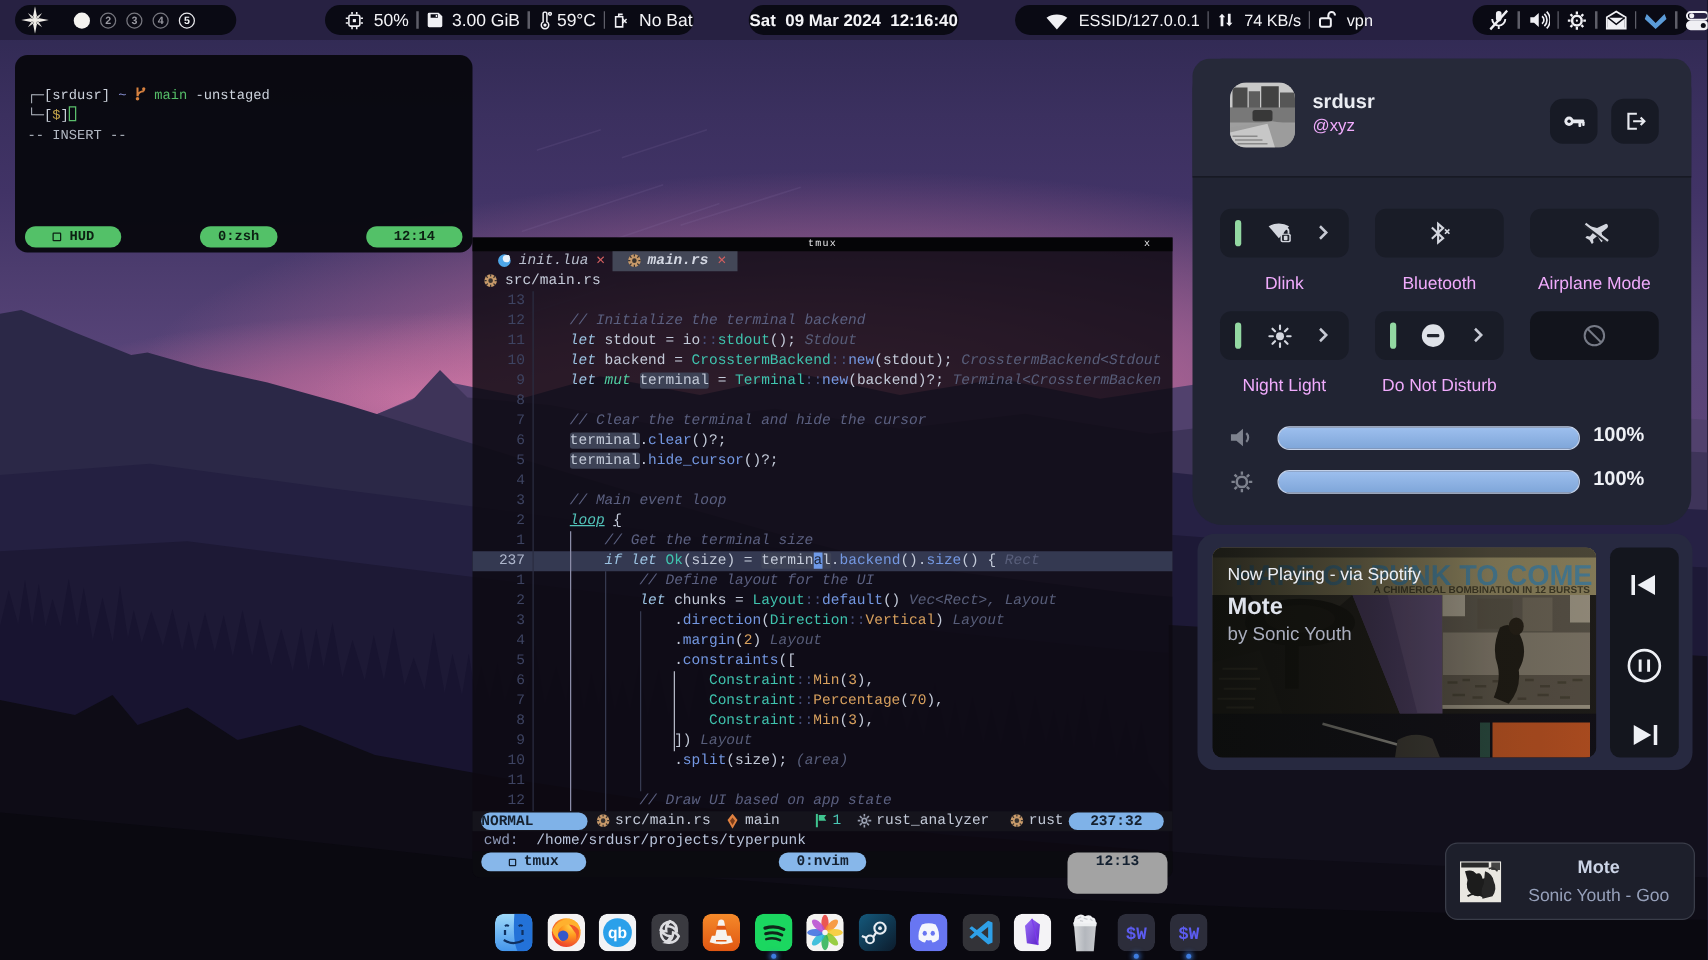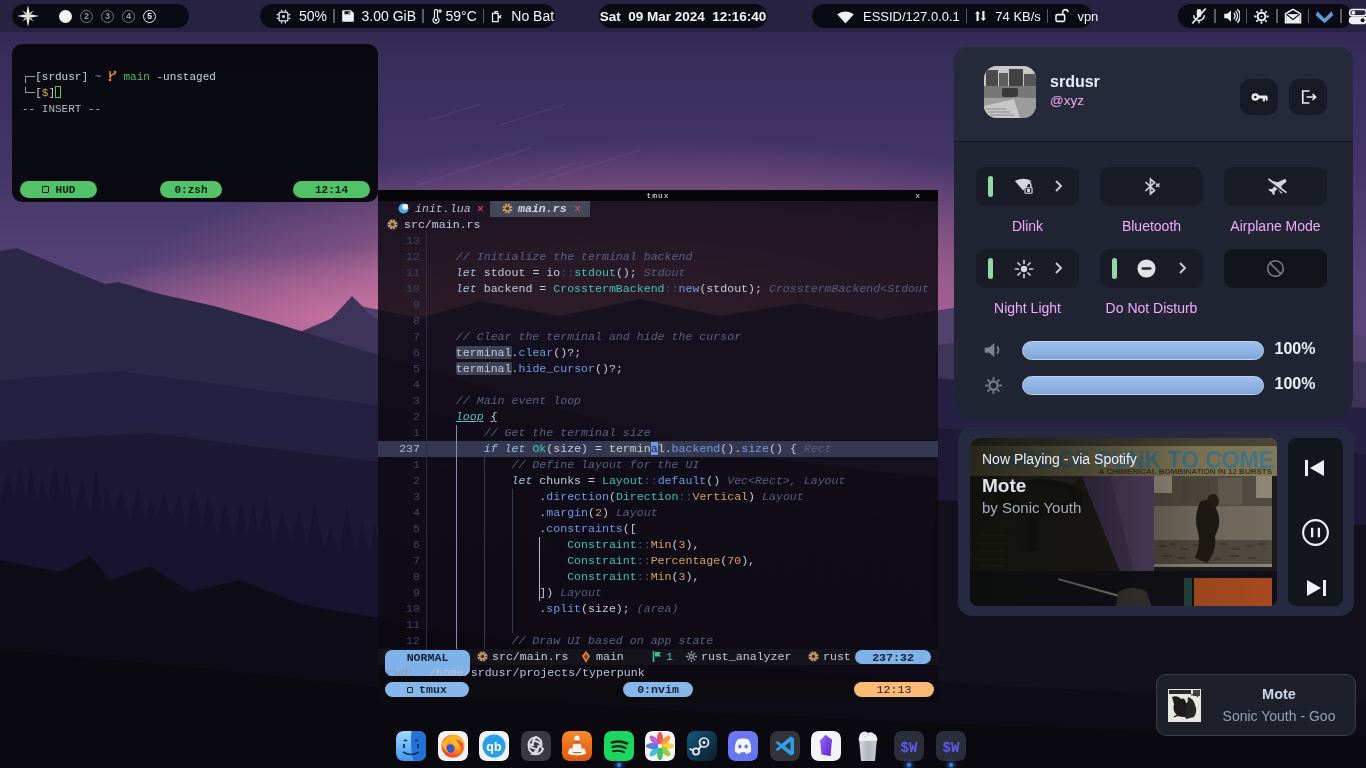--- a/index.html
+++ b/index.html
@@ -231,21 +231,21 @@
             <circle cx="6" cy="6" r="2" fill="#3a3430"></circle>
             <path d="M6 .5v2M6 9.5v2M.5 6h2M9.5 6h2M2.1 2.1l1.4 1.4M8.5 8.5l1.4 1.4M9.9 2.1L8.5 3.5M3.5 8.5L2.1 9.9" stroke="#3a3430" stroke-width="1.1"></path>
           </svg></span>
   <span class="abs" style="left:26px;color:#c6ccda">src/main.rs</span>
 </div>
 <div id="ed" style="top:43px">
 <div class="row"><span class="ln">13</span><span class="code"></span></div>
 <div class="row"><span class="ln">12</span><span class="code">    <span class="cm">// Initialize the terminal backend</span></span></div>
 <div class="row"><span class="ln">11</span><span class="code">    <span class="k">let</span> stdout = io<span class="pu">::</span><span class="t">stdout</span>(); <span class="i">Stdout</span></span></div>
 <div class="row"><span class="ln">10</span><span class="code">    <span class="k">let</span> backend = <span class="t">CrosstermBackend</span><span class="pu">::</span><span class="b">new</span>(stdout); <span class="i">CrosstermBackend&lt;Stdout</span></span></div>
-<div class="row"><span class="ln">9</span></div>
+<div class="row"><span class="ln">9</span><span class="code">    <span class="k">let</span> <span class="g">mut</span> <span class="hlw">terminal</span> = <span class="t">Terminal</span><span class="pu">::</span><span class="b">new</span>(backend)?; <span class="i">Terminal&lt;CrosstermBacken</span></span></div>
 <div class="row"><span class="ln">8</span><span class="code"></span></div>
 <div class="row"><span class="ln">7</span><span class="code">    <span class="cm">// Clear the terminal and hide the cursor</span></span></div>
 <div class="row"><span class="ln">6</span><span class="code">    <span class="hlw">terminal</span>.<span class="b">clear</span>()?;</span></div>
 <div class="row"><span class="ln">5</span><span class="code">    <span class="hlw">terminal</span>.<span class="b">hide_cursor</span>()?;</span></div>
 <div class="row"><span class="ln">4</span><span class="code"></span></div>
 <div class="row"><span class="ln">3</span><span class="code">    <span class="cm">// Main event loop</span></span></div>
 <div class="row"><span class="ln">2</span><span class="code">    <span style="color:#53c5bb;font-style:italic;text-decoration:underline">loop</span> <span style="text-decoration:underline">{</span></span></div>
 <div class="row"><span class="ln">1</span><span class="code">        <span class="cm">// Get the terminal size</span></span></div>
 <div class="row curline"><span class="ln">237</span><span class="code">        <span class="k">if</span> <span class="k">let</span> <span class="t">Ok</span>(size) = <span class="hlw">termin<span style="background:#6f9ae8;color:#1a2030">a</span>l</span>.<span class="b">backend</span>().<span class="b">size</span>() { <span class="i">Rect</span></span></div>
 <div class="row"><span class="ln">1</span><span class="code">            <span class="cm">// Define layout for the UI</span></span></div>
@@ -260,21 +260,21 @@
 <div class="row"><span class="ln">10</span><span class="code">                .<span class="b">split</span>(size); <span class="i">(area)</span></span></div>
 <div class="row"><span class="ln">11</span><span class="code"></span></div>
 <div class="row"><span class="ln">12</span><span class="code">            <span class="cm">// Draw UI based on app state</span></span></div>
 </div>
 <div class="abs" style="left:48px;top:43px;width:1px;height:416px;background:#2a2d40"></div>
 <div class="abs" style="left:78px;top:235px;width:1px;height:224px;background:#8b8da8"></div>
 <div class="abs" style="left:106px;top:267px;width:1px;height:192px;background:#363a50"></div>
 <div class="abs" style="left:134px;top:299px;width:1px;height:144px;background:#363a50"></div>
 <div class="abs" style="left:161px;top:347px;width:1px;height:64px;background:#b2b6c4"></div>
 <div class="abs" style="left:0;top:459px;width:560px;height:16px;background:#15141c;font-family:'Liberation Mono',monospace;font-size:11.6px;line-height:16px;color:#c3cad8">
-  <div class="abs" style="left:7px;top:1px;width:85px;height:26px;background:#7fb2e8;border-radius:7px;color:#15202e;font-weight:700;text-align:center">NORMAL</div>
+  <div class="abs" style="left:7px;top:1px;width:85px;height:14px;background:#7fb2e8;border-radius:7px;color:#15202e;font-weight:700;text-align:left">NORMAL</div>
   <span class="abs" style="left:99px;top:2px"><svg width="11" height="11" viewBox="0 0 12 12">
             <circle cx="6" cy="6" r="5.5" fill="#c89a6a"></circle>
             <circle cx="6" cy="6" r="2" fill="#3a3430"></circle>
             <path d="M6 .5v2M6 9.5v2M.5 6h2M9.5 6h2M2.1 2.1l1.4 1.4M8.5 8.5l1.4 1.4M9.9 2.1L8.5 3.5M3.5 8.5L2.1 9.9" stroke="#3a3430" stroke-width="1.1"></path>
           </svg></span>
   <span class="abs" style="left:114px">src/main.rs</span>
   <span class="abs" style="left:203px;top:2px"><svg width="10" height="12" viewBox="0 0 10 12">
             <path d="M5 0 L9 5 L5 12 L1 5 Z" fill="#e08140"></path>
             <path d="M5 3 L7 5.5 L5 9 L3 5.5 Z" fill="#7a3c18"></path>
           </svg></span>
@@ -297,21 +297,21 @@
   <span class="abs" style="left:445px">rust</span>
   <div class="abs" style="left:477px;top:1px;width:76px;height:14px;background:#7fb2e8;border-radius:7px;color:#15202e;font-weight:700;text-align:center">237:32</div>
 </div>
 <div class="abs" style="left:0;top:475px;width:560px;height:16px;font-family:'Liberation Mono',monospace;font-size:11.6px;line-height:16px">
         <span class="abs" style="left:9px;color:#8f9ab8">cwd:</span>
         <span class="abs" style="left:51px;color:#b9c4da">/home/srdusr/projects/typerpunk</span>
       </div>
 <div class="abs" style="left:0;top:491px;width:560px;height:21px;background:#0b0b10;border-radius:0 0 6px 6px;font-family:'Liberation Mono',monospace;font-size:11.6px">
   <div class="abs" style="left:7px;top:1px;width:84px;height:15px;background:#87b7ea;border-radius:7.5px;color:#132030;font-weight:700;display:flex;align-items:center;justify-content:center"><span style="display:inline-block;width:6px;height:6px;border:1.3px solid #132030;margin-right:6px;border-radius:1px"></span>tmux</div>
   <div class="abs" style="left:245px;top:1px;width:70px;height:15px;background:#87b7ea;border-radius:7.5px;color:#132030;font-weight:700;text-align:center;line-height:15px">0:nvim</div>
-  <div class="abs" style="left:476px;top:1px;width:80px;height:15px;background:#fdba74;border-radius:7.5px;color:#132030;font-weight:400;text-align:center;line-height:15px">12:13</div>
+  <div class="abs" style="left:476px;top:1px;width:80px;height:33px;background:#a3a3a3;border-radius:7.5px;color:#132030;font-weight:700;text-align:center;line-height:15px">12:13</div>
 </div>
 </div>
 <div class="abs" id="panel" style="left:954px;top:47px;width:399px;height:373px;background:#212433;border-radius:24px">
 <div class="abs" style="left:0;top:0;width:399px;height:94px;background:#262939;border-radius:14px 14px 0 0"></div>
 <div class="abs" style="left:0;top:94px;width:399px;height:1px;background:#14161f"></div>
 <svg class="abs" style="left:30px;top:19px;border-radius:13px" width="52" height="52" viewBox="0 0 52 52">
         <rect width="52" height="52" fill="#9e9e9e"></rect>
         <rect x="0" y="0" width="52" height="20" fill="#c8c8c8"></rect>
         <rect x="2" y="4" width="12" height="18" fill="#4a4a4a"></rect>
         <rect x="15" y="7" width="9" height="15" fill="#5d5d5d"></rect>

